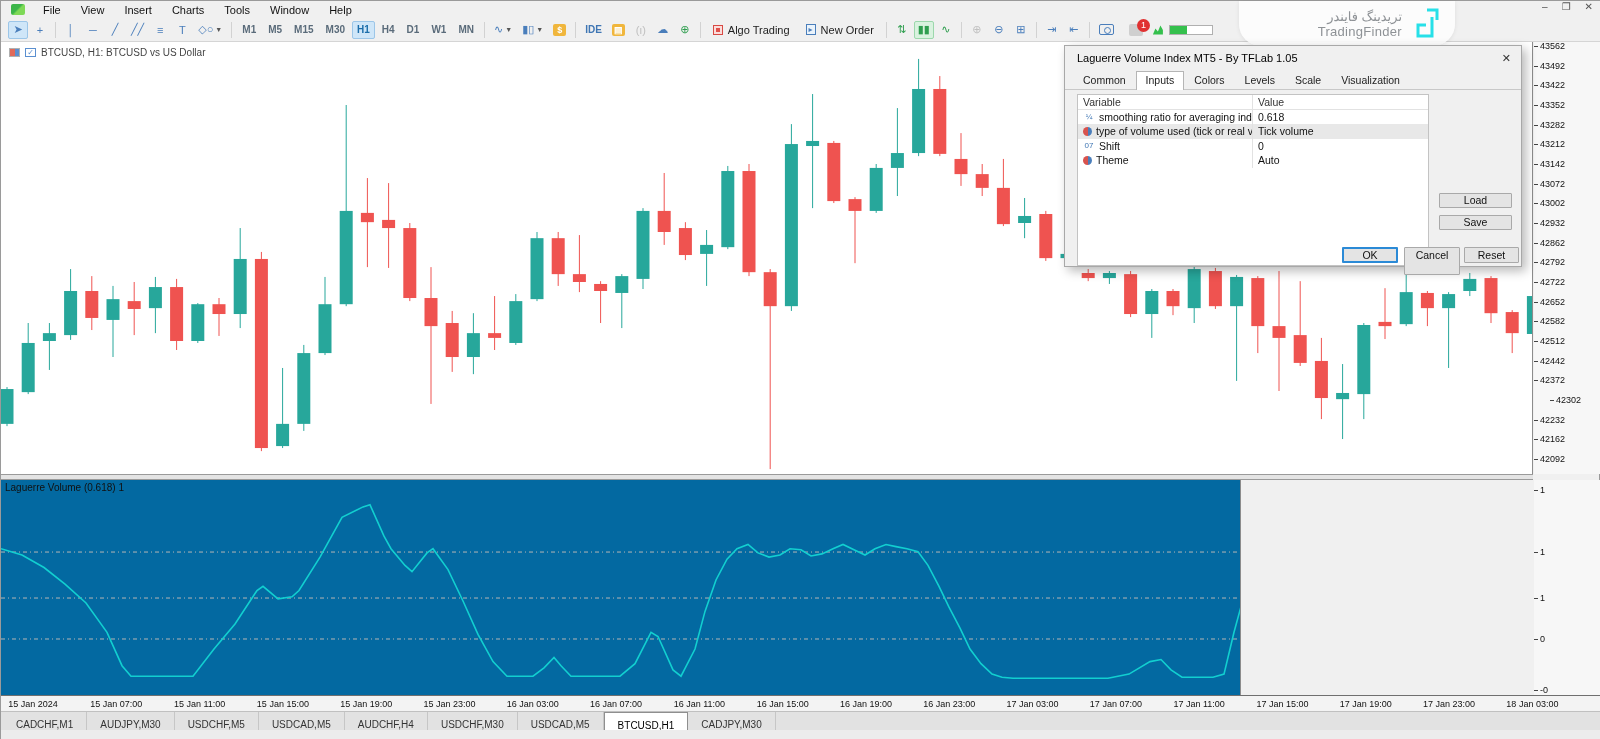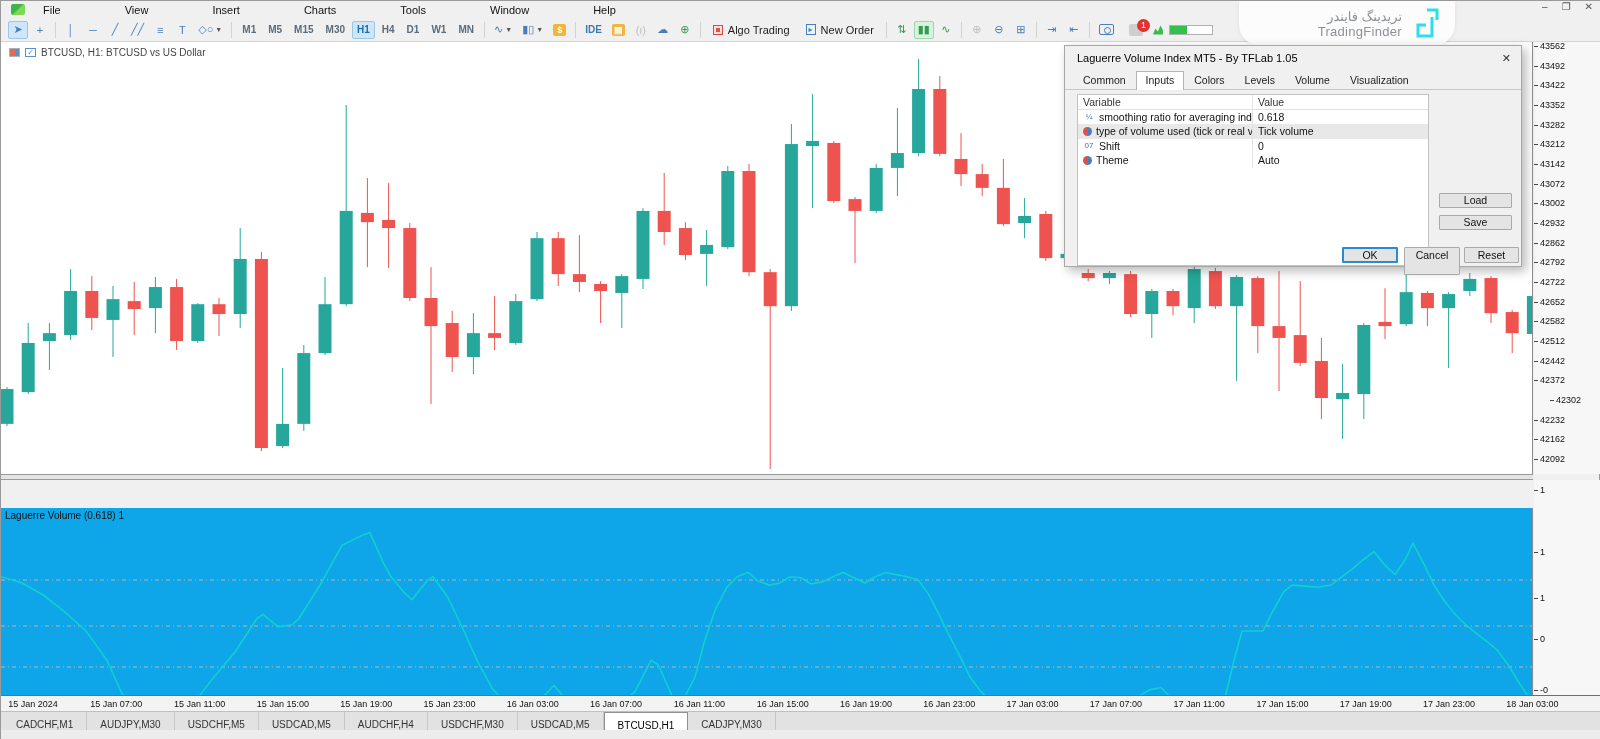--- a/index.html
+++ b/index.html
@@ -45,21 +45,21 @@
   .wm-fa { font-size:13px; line-height:15px; }
   .wm-en { font-size:13px; line-height:15px; letter-spacing:.3px; }
   .wm-logo { flex:0 0 auto; }
 
   
   .price-pane { position:absolute; left:0; top:41px; width:1532px; height:432px; background:#fff; border-right:1px solid #8c8c8c; overflow:hidden; }
   .chart-header { position:absolute; left:8px; top:5px; display:flex; align-items:center; gap:5px; font-size:10px; color:#444; z-index:2; }
   .hdr-ico1 { width:11px; height:9px; background:linear-gradient(90deg,#e06a5a 50%,#5a8fd0 50%); border:1px solid #b0b0b0; }
   .hdr-ico2 { width:11px; height:9px; border:1px solid #5a8fd0; background:#fff; color:#5a8fd0; font-size:8px; line-height:8px; text-align:center; }
   .splitter { position:absolute; left:0; top:473px; width:1532px; height:6px; background:#e4e4e4; border-top:1px solid #9a9a9a; border-bottom:1px solid #9a9a9a; cursor:row-resize; }
-  .ind-pane { position:absolute; left:0; top:479px; width:1532px; height:215px; background:#0ea5e9; border-right:1px solid #8c8c8c; overflow:hidden;margin-top:28px; }
+  .ind-pane { position:absolute; left:0; top:479px; width:1240px; height:215px; background:#0369a1; border-right:1px solid #8c8c8c; overflow:hidden; }
   .ind-label { position:absolute; left:4px; top:2px; font-size:10px; color:#111; z-index:2; }
 
   .price-axis { position:absolute; left:1533px; top:41px; width:67px; height:432px; background:#f7f7f7; font-size:9px; color:#111; }
   .ind-axis { position:absolute; left:1533px; top:479px; width:67px; height:215px; background:#f7f7f7; font-size:9px; color:#111; }
   .axis-item { position:absolute; left:0; white-space:nowrap; }
   .axis-item i { display:inline-block; width:4px; height:1px; background:#444; vertical-align:middle; margin-right:2px; }
 
   .time-axis { position:absolute; left:0; top:694px; width:1600px; height:16px; background:#f3f3f3; border-top:1px solid #6f6f6f; font-size:9px; color:#111; }
   .time-item { position:absolute; top:3px; transform:translateX(-50%); white-space:nowrap; }
 
@@ -94,21 +94,21 @@
 
   svg { display:block; }
 </style>
 </head>
 <body>
 
 <div class="app">
 
   <div class="menubar">
     <span class="mt-logo"></span>
-    <span id="menu-items" style="display: flex; gap: 44px;">
+    <span id="menu-items" style="display: flex;">
         <span class="menu-item">File</span>
         <span class="menu-item">View</span>
         <span class="menu-item">Insert</span>
         <span class="menu-item">Charts</span>
         <span class="menu-item">Tools</span>
         <span class="menu-item">Window</span>
         <span class="menu-item">Help</span>
       </span>
     <span class="win-controls">
       <span>–</span>
@@ -492,21 +492,21 @@
   <div class="bottom-fill"></div>
 
   <div class="dialog">
     <div class="dlg-title">Laguerre Volume Index MT5 - By TFLab 1.05</div>
     <div class="dlg-close">✕</div>
     <div class="dlg-tabs" id="dlg-tabs">
         <div class="dlg-tab">Common</div>
         <div class="dlg-tab active">Inputs</div>
         <div class="dlg-tab">Colors</div>
         <div class="dlg-tab">Levels</div>
-        <div class="dlg-tab">Volume</div>
+        <div class="dlg-tab">Scale</div>
         <div class="dlg-tab">Visualization</div>
       </div>
     <div class="dlg-table" id="dlg-table">
         <div class="trow header">
           <div class="tcell-var">Variable</div>
           <div class="tcell-val">Value</div>
         </div>
         <div class="trow">
           <div class="tcell-var">
             <span class="r-ico">¼</span>

